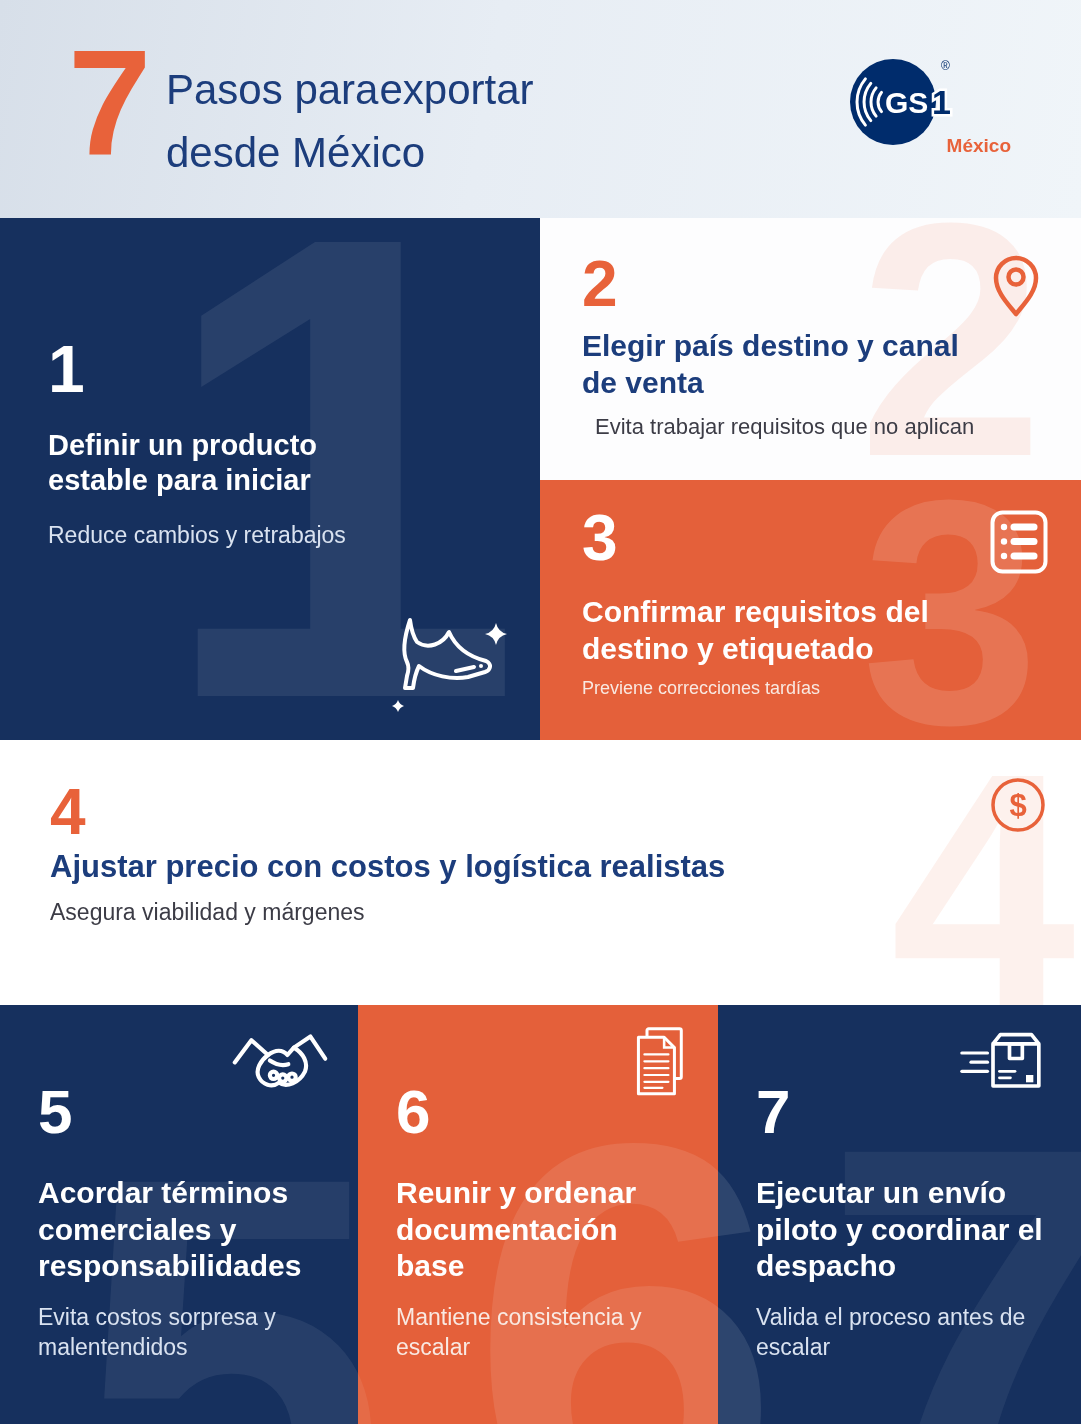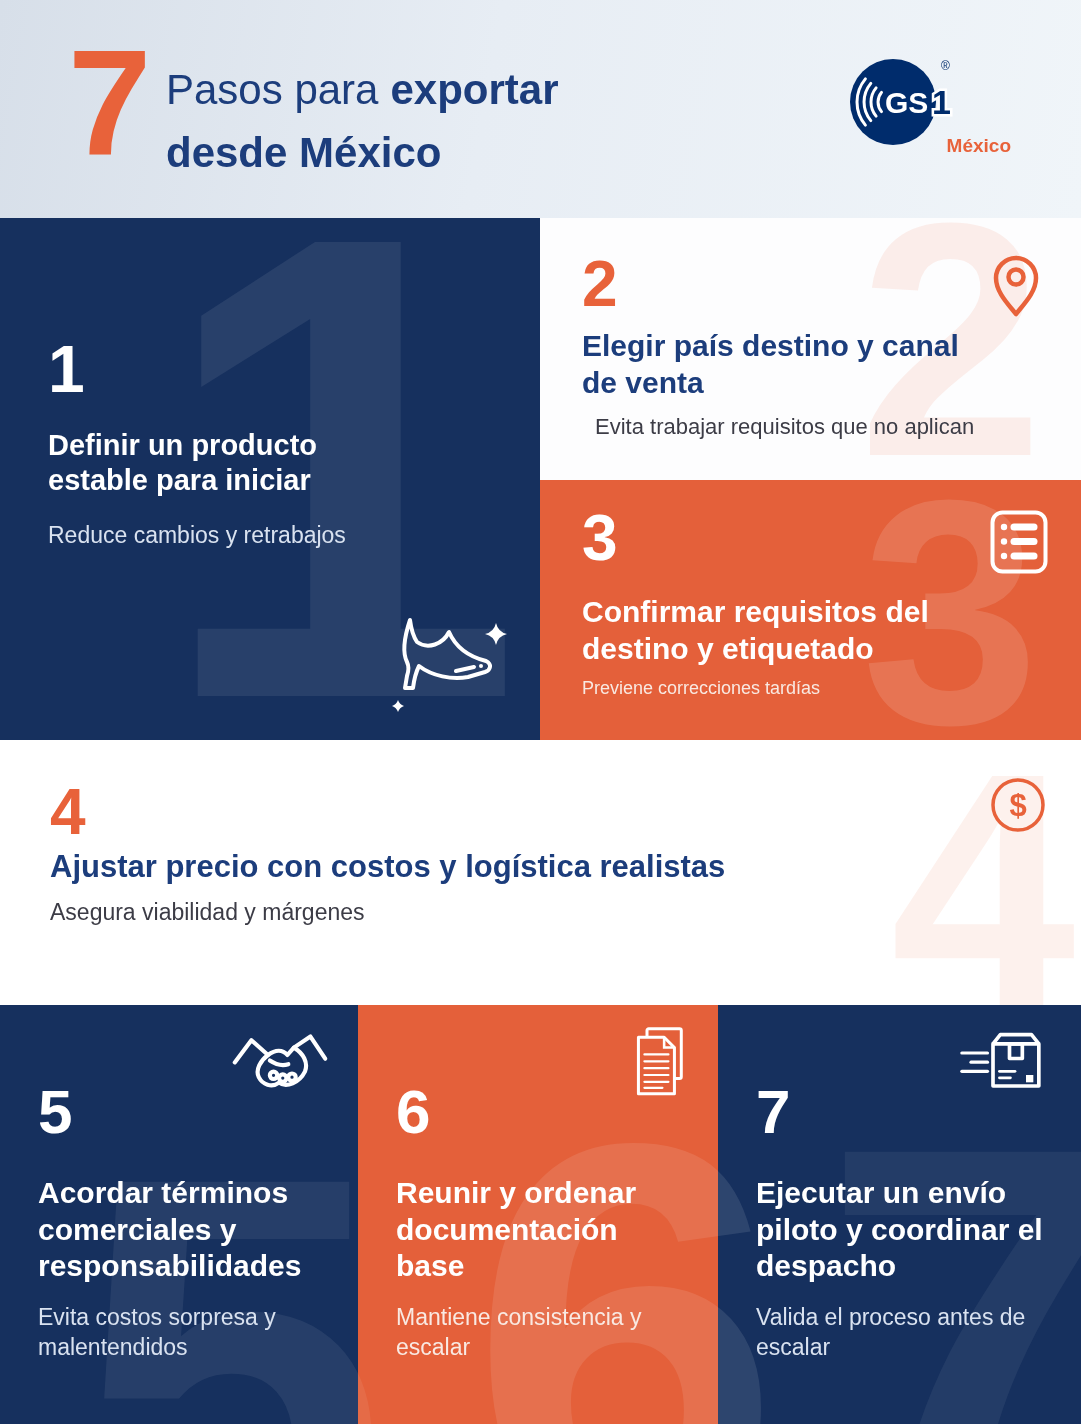--- a/index.html
+++ b/index.html
@@ -18,22 +18,22 @@
   }
   .big-seven{
     position:absolute;left:68px;top:28px;
     font-size:150px;font-weight:700;line-height:1;
     color:#e8623a;
   }
   .header-title{
     position:absolute;left:166px;top:58px;
     font-size:42px;line-height:1.5;color:#1c3d7c;
   }
-  .header-title .reg{font-weight:400;margin-right:12px;}
-  .header-title .bold{font-weight:700;}
+  .header-title .reg{font-weight:400;margin-right:1px;}
+  .header-title .bold{font-weight:400;}
   .logo{position:absolute;right:66px;top:56px;}
   
   .row1{display:flex;}
   .panel{position:relative;overflow:hidden;}
   .step1{width:540px;height:522px;background:#16305e;}
   .col-right{width:541px;display:flex;flex-direction:column;}
   .step2{height:262px;background:#fdfdfe;}
   .step3{height:260px;background:#e4603a;}
   .step4{position:relative;height:265px;background:#ffffff;overflow:visible;z-index:4;}
   .row3{display:flex;height:419px;}

